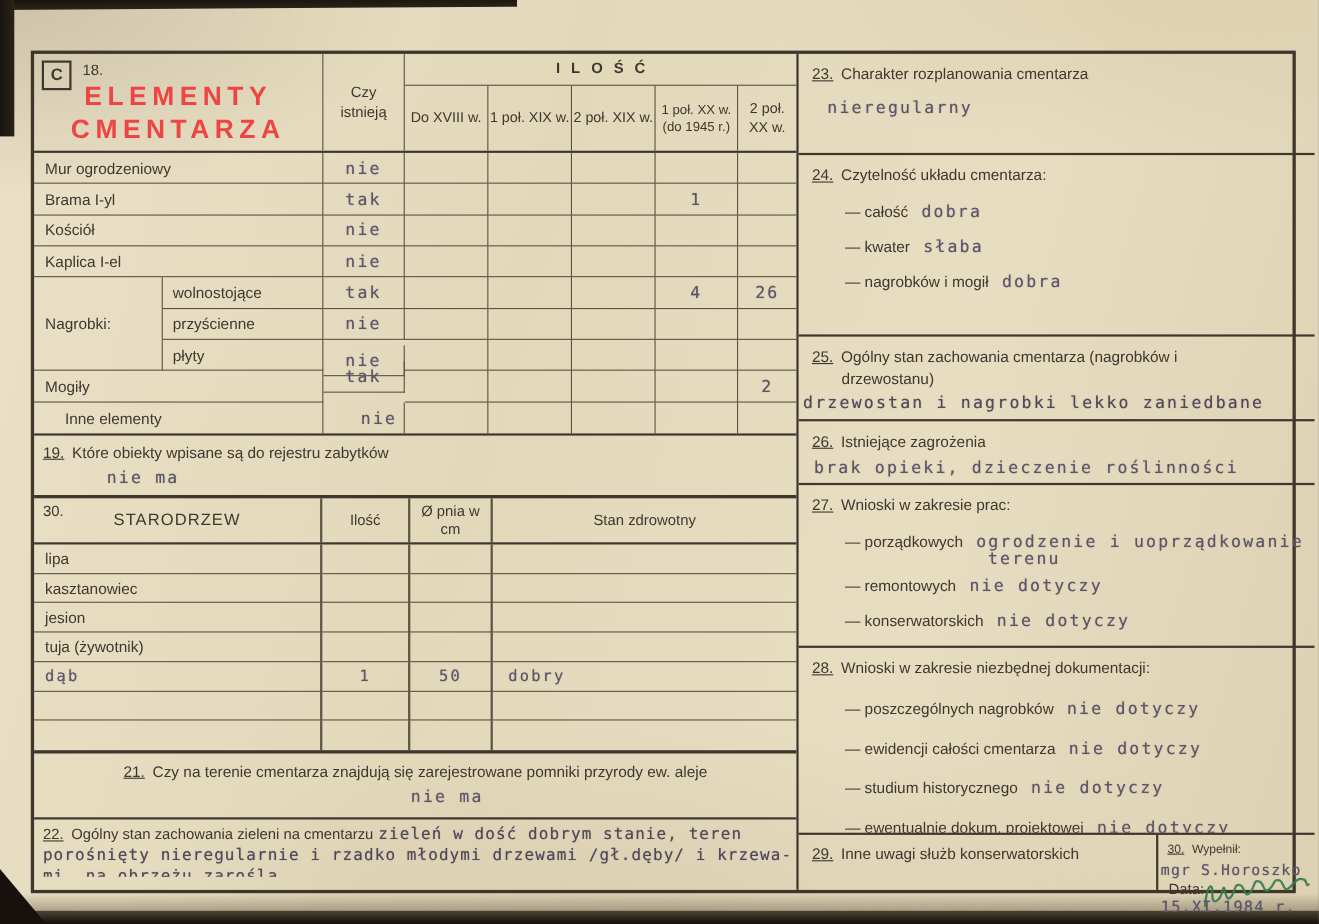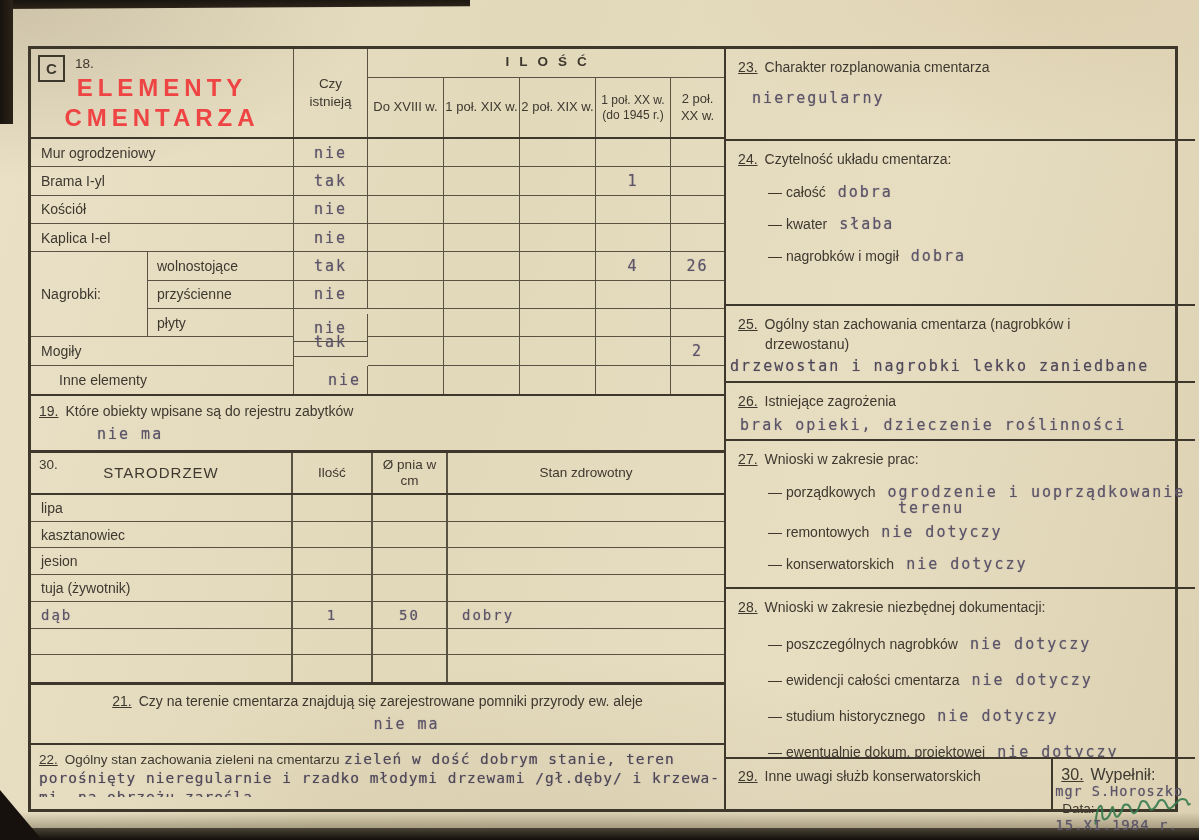--- a/index.html
+++ b/index.html
@@ -83,21 +83,21 @@
   
   .rsec{border-bottom:2px solid var(--line);padding:8px 10px 0 12px;font-size:14px;overflow:hidden;}
   .lbl{padding-left:27px;text-indent:-27px;display:block;line-height:1.45;}
   .dash-item{margin-left:30px;margin-top:14px;white-space:nowrap;}
   .dash-item .typed{margin-left:12px;}
   .s23{height:92px;} .s24{height:165px;} .s25{height:77px;} .s26{height:58px;}
   .s27{height:148px;} .s28{height:170px;}
   .s29row{flex:1;display:flex;border-bottom:none;}
   .s29{flex:1;padding:9px 8px 0 12px;font-size:14px;}
   .s30{width:142px;border-left:2px solid var(--line);position:relative;}
-  .s30 .w30{position:absolute;left:8px;top:7px;font-size:16px;}
+  .s30 .w30{position:absolute;left:8px;top:7px;font-size:11px;}
   .s30 .tname{position:absolute;left:2px;top:24px;font-size:13.5px;letter-spacing:1px;white-space:nowrap;}
   .s30 .dlabel{position:absolute;left:9px;top:42px;font-size:13.5px;}
   .s30 .tdate{position:absolute;left:2px;top:58px;font-size:14px;letter-spacing:1px;white-space:nowrap;}
   .s30 svg{position:absolute;left:36px;top:30px;transform:rotate(-7deg);}
   .v23{margin:12px 0 0 14px;}
   .v25{margin:2px 0 0 -8px;white-space:nowrap;color:#4e4859;}
   .v26{margin:5px 0 0 2px;white-space:nowrap;}
   .v27-2{margin:-2px 0 0 160px;}
   .s28 .dash-item{margin-top:18px;}
   .ml24{margin-left:24px;} .ml16{margin-left:16px;}

